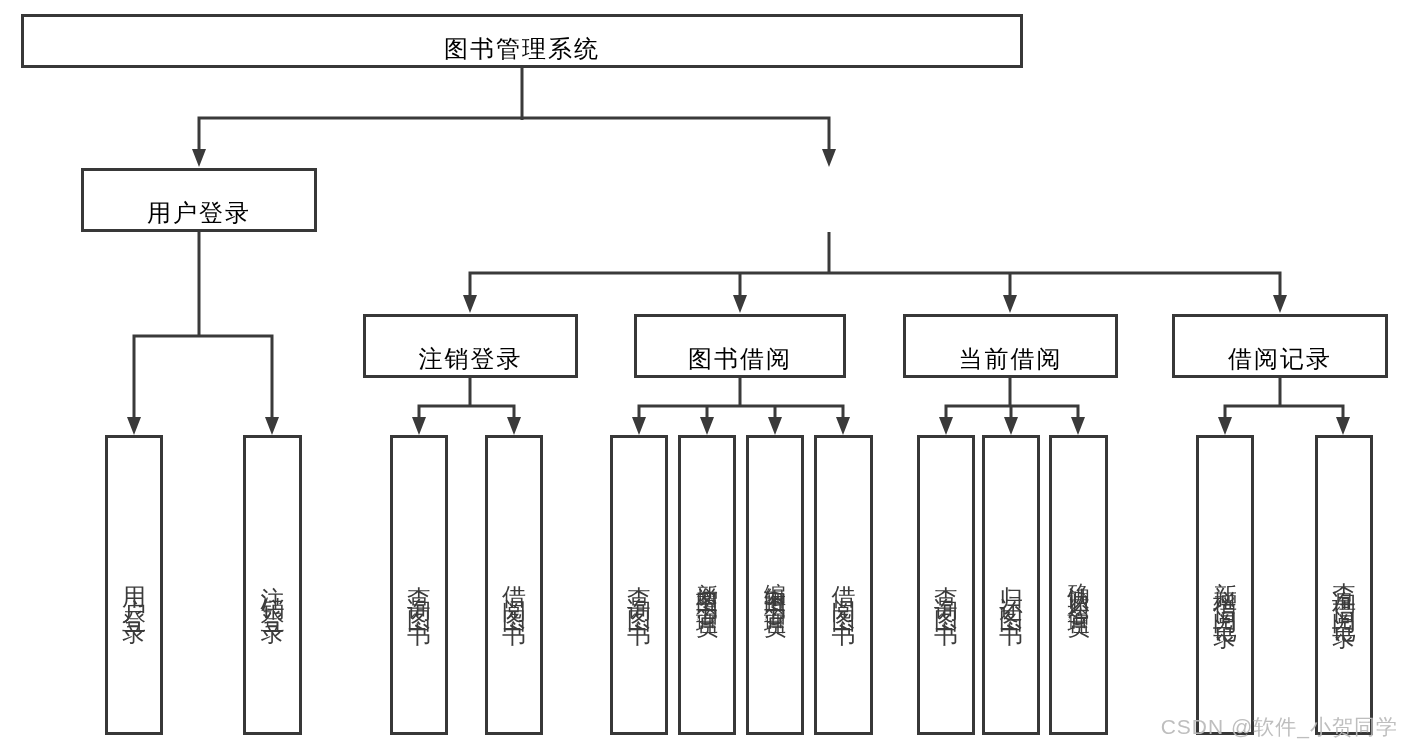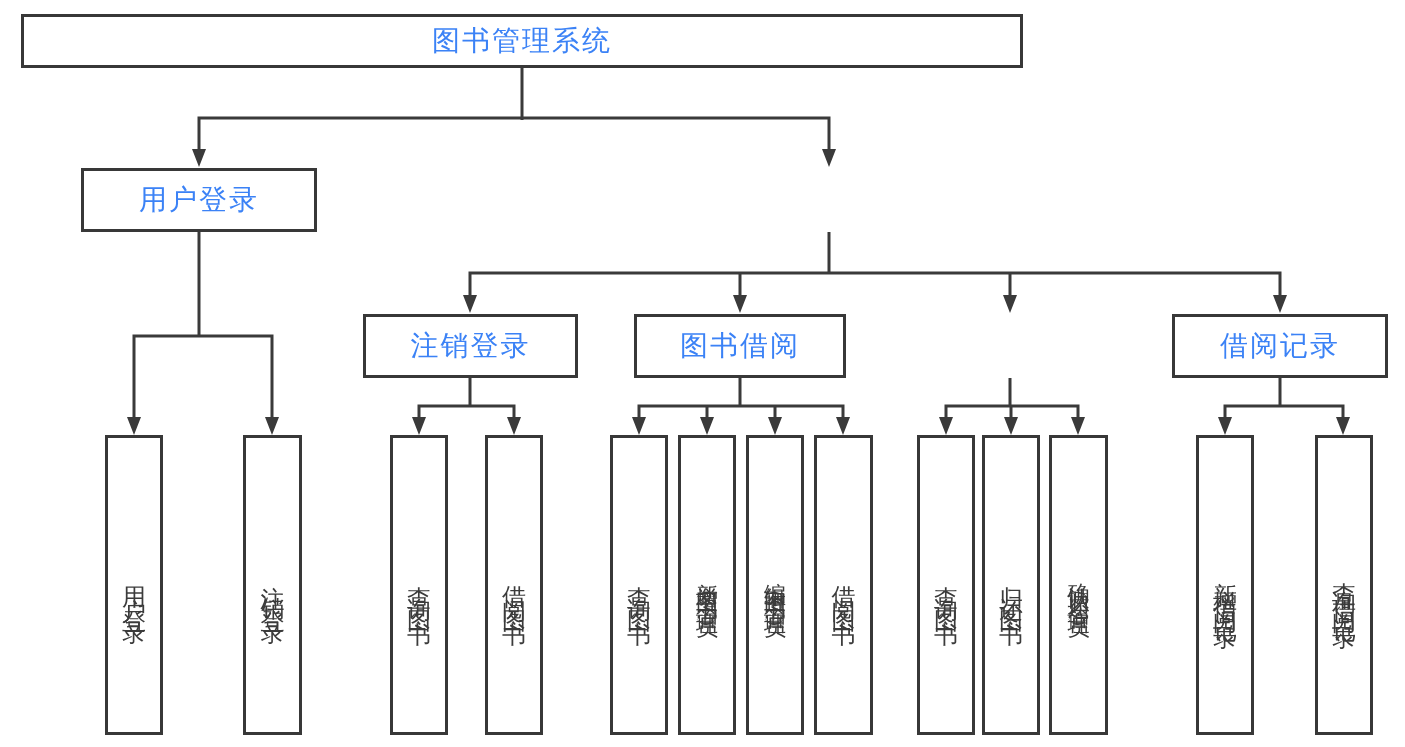--- a/index.html
+++ b/index.html
@@ -13,26 +13,26 @@
   }
   .connectors {
     position: absolute;
     left: 0; top: 0;
     width: 1405px; height: 747px;
     pointer-events: none;
   }
   .hbox {
     position: absolute;
     display: flex;
-    align-items: center;
+    align-items: flex-end;
     justify-content: center;
     border: 3px solid #383838;
     background: #ffffff;
-    color: #3b82f6;
-    font-size: 28px;
+    color: #000000;
+    font-size: 24px;
     letter-spacing: 2px;
     box-sizing: border-box;
   }
   .vbox {
     position: absolute;
     display: flex;
     align-items: center;
     justify-content: center;
     border: 3px solid #383838;
     background: #ffffff;
@@ -116,20 +116,23 @@
   <div class="hbox" style="left:81px; top:168px; width:236px; height:64px;">
     <span>用户登录</span>
   </div>
 
   <div class="hbox" style="left:363px; top:314px; width:215px; height:64px;">
     <span>注销登录</span>
   </div>
   <div class="hbox" style="left:634px; top:314px; width:212px; height:64px;">
     <span>图书借阅</span>
   </div>
+  <div class="hbox" style="left:903px; top:314px; width:215px; height:64px;">
+    <span>当前借阅</span>
+  </div>
   <div class="hbox" style="left:1172px; top:314px; width:216px; height:64px;">
     <span>借阅记录</span>
   </div>
 
   <div class="vbox" style="left:105px; top:435px; width:58px; height:300px;">
     <span class="vlabel ls-wide">用户登录</span>
   </div>
   <div class="vbox" style="left:243px; top:435px; width:59px; height:300px;">
     <span class="vlabel ls-wide">注销登录</span>
   </div>
@@ -164,14 +167,15 @@
     <span class="vlabel ls-tight">确认归还（管理员）</span>
   </div>
 
   <div class="vbox" style="left:1196px; top:435px; width:58px; height:300px;">
     <span class="vlabel ls-mid">新增借阅记录</span>
   </div>
   <div class="vbox" style="left:1315px; top:435px; width:58px; height:300px;">
     <span class="vlabel ls-mid">查询借阅记录</span>
   </div>
 
+  <div class="watermark">CSDN @软件_小贺同学</div>
 
 </div>
 
 </body></html>

